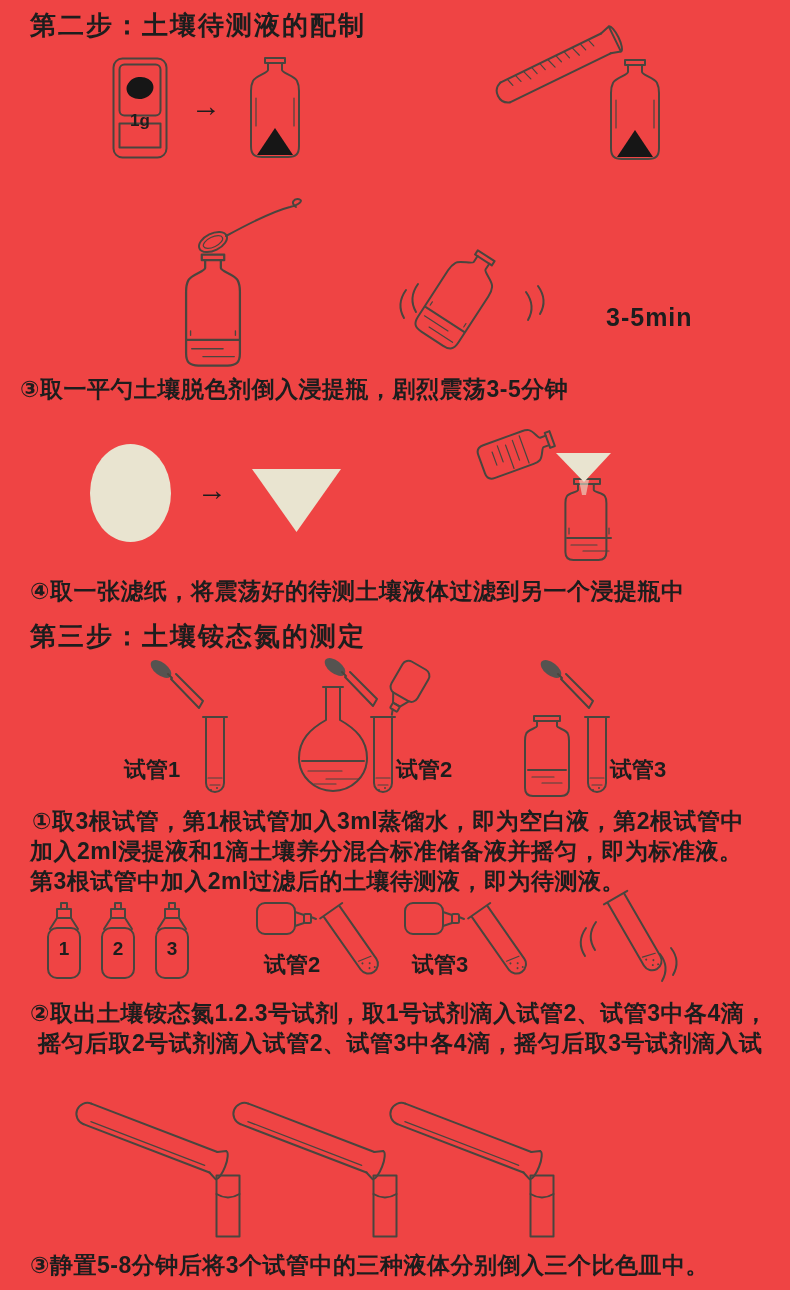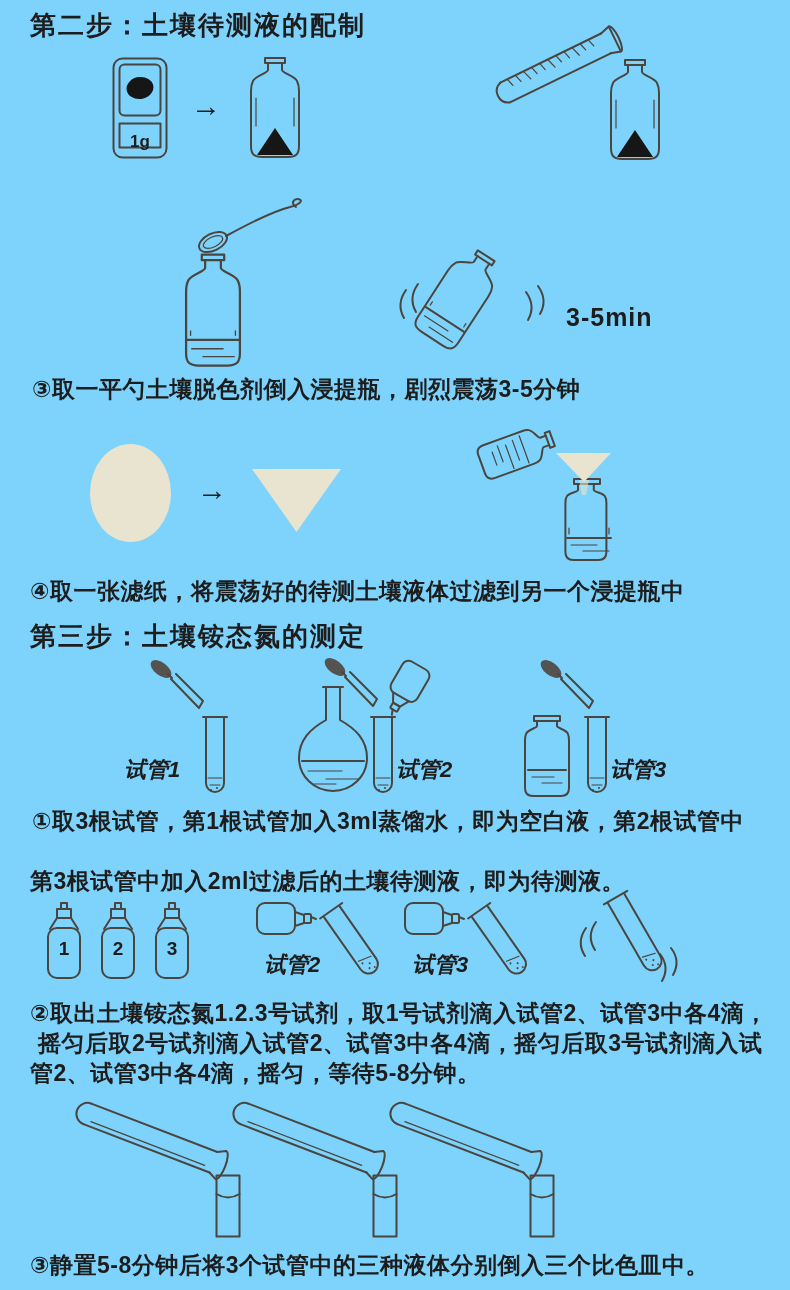--- a/index.html
+++ b/index.html
@@ -1,31 +1,31 @@
 <!DOCTYPE html>
 <html><head>
 <meta charset="utf-8">
 <style>
   html,body{margin:0;padding:0;background:#ffffff;}
-  #canvas{position:relative;width:790px;height:1290px;background:#7dd3fc;overflow:hidden;
+  #canvas{position:relative;width:790px;height:1290px;background:#ef4444;overflow:hidden;
           font-family:"Liberation Sans","DejaVu Sans",sans-serif;color:#1d1d1d;}
   .abs{position:absolute;}
   svg{overflow:visible;display:block;}
   .ln{stroke:#4a453e;stroke-width:2;fill:none;stroke-linecap:round;stroke-linejoin:round;}
   .thin{stroke-width:1.2;}
   .dot{fill:#4a453e;stroke:none;}
   .fillblk{fill:#161616;stroke:none;}
   .paper{fill:#e9e4d0;stroke:none;}
   .title{font-size:26px;font-weight:700;letter-spacing:2px;white-space:nowrap;}
   .txt{font-size:23px;font-weight:700;letter-spacing:0.5px;line-height:30px;white-space:nowrap;}
-  .lbl{font-size:22px;font-weight:700;white-space:nowrap;font-style:italic;}
+  .lbl{font-size:22px;font-weight:700;white-space:nowrap;}
   .num{font-size:19px;font-weight:700;text-align:center;}
   .arrowg{font-size:30px;font-weight:700;}
   .smalltxt{font-size:17px;font-weight:700;text-align:center;}
-  .mins{font-size:25px;font-weight:700;letter-spacing:1px;}
+  .mins{font-size:25px;font-weight:700;letter-spacing:1px;margin-left:40px;}
 </style>
 </head>
 <body>
 
 <div id="canvas">
 
   <svg width="0" height="0" style="position:absolute">
     <defs>
       <g id="d-soil-bottle">
         <path class="ln" d="M23,2 h20 v5 h-20 z"></path>
@@ -86,21 +86,21 @@
   </svg>
 
   <div class="abs title" style="left:30px;top:8px">第二步：土壤待测液的配制</div>
 
   <svg class="abs" style="left:112px;top:57px" width="56" height="102">
     <rect class="ln" x="1.5" y="1.5" width="53" height="99" rx="9"></rect>
     <rect class="ln" x="7.5" y="7.5" width="41" height="51" rx="5"></rect>
     <ellipse class="fillblk" transform="rotate(-8 28 31)" cx="28" cy="31" rx="13.5" ry="11"></ellipse>
     <rect class="ln" x="7.5" y="66.5" width="41" height="24"></rect>
   </svg>
-  <span class="abs smalltxt" style="left:119px;top:132px;width:42px">1g</span>
+  <span class="abs smalltxt" style="left:119px;top:111px;width:42px">1g</span>
 
   <span class="abs arrowg" style="left:191px;top:89px">→</span>
 
   <svg class="abs" style="left:242px;top:56px" width="66" height="102">
       <use href="#d-soil-bottle"></use>
     </svg>
 
   <svg class="abs" style="left:488px;top:26px" width="140" height="78">
     <g transform="translate(10,70) rotate(-26)">
       <path class="ln" d="M8,-11 H120 M8,11 H120"></path>
@@ -126,21 +126,21 @@
 
   <svg class="abs" style="left:390px;top:230px" width="160" height="138">
     <g transform="translate(36.8,14.7) rotate(33 31 51)">
         <use href="#d-liquid-bottle"></use>
       </g>
     <path class="ln" d="M16,60 q-10,14 -2,28 M28,54 q-10,14 -2,28"></path>
     <path class="ln" d="M136,62 q10,14 2,28 M148,56 q10,14 2,28"></path>
   </svg>
   <span class="abs mins" style="left:566px;top:303px">3-5min</span>
 
-  <div class="abs txt" style="left:32px;top:374px">③取一平勺土壤脱色剂倒入浸提瓶，剧烈震荡3-5分钟</div>
+  <div class="abs txt" style="left:20px;top:374px">③取一平勺土壤脱色剂倒入浸提瓶，剧烈震荡3-5分钟</div>
 
   <div class="abs" style="left:90px;top:444px;width:81px;height:98px;background:#e9e4d0;border-radius:50%"></div>
   <span class="abs arrowg" style="left:197px;top:473px">→</span>
   <svg class="abs" style="left:252px;top:469px" width="89" height="63">
     <polygon class="paper" points="0,0 89,0 44.5,63"></polygon>
   </svg>
 
   <svg class="abs" style="left:468px;top:416px" width="190" height="155">
     <g transform="translate(24.5,-3) rotate(70 23 39)">
       <path class="ln" d="M15,0 h16 v5 h-16 z"></path>
@@ -197,20 +197,21 @@
   </svg>
   <svg class="abs" style="left:538px;top:658px" width="62" height="62">
       <use href="#d-dropper"></use>
     </svg>
   <svg class="abs" style="left:584px;top:714px" width="26" height="84">
       <use href="#d-tube"></use>
     </svg>
   <span class="abs lbl" style="left:610px;top:755px">试管3</span>
 
   <div class="abs txt" style="left:32px;top:806px">①取3根试管，第1根试管加入3ml蒸馏水，即为空白液，第2根试管中</div>
+  <div class="abs txt" style="left:30px;top:836px">加入2ml浸提液和1滴土壤养分混合标准储备液并摇匀，即为标准液。</div>
   <div class="abs txt" style="left:30px;top:866px">第3根试管中加入2ml过滤后的土壤待测液，即为待测液。</div>
 
   <svg class="abs" style="left:44px;top:902px" width="40" height="78">
       <use href="#d-reagent"></use>
     </svg>
   <span class="abs num" style="left:44px;top:938px;width:40px">1</span>
   <svg class="abs" style="left:98px;top:902px" width="40" height="78">
       <use href="#d-reagent"></use>
     </svg>
   <span class="abs num" style="left:98px;top:938px;width:40px">2</span>
@@ -248,21 +249,20 @@
         <circle class="dot" cx="9" cy="78" r="1"></circle>
         <circle class="dot" cx="14" cy="80" r="1"></circle>
       <path class="ln thin" d="M4,66 l13,3"></path>
     </g>
     <path class="ln" d="M14,36 q-10,14 -1,28 M24,30 q-10,14 -1,28"></path>
     <path class="ln" d="M88,62 q10,13 2,27 M99,56 q10,13 2,27"></path>
   </svg>
 
   <div class="abs txt" style="left:30px;top:998px">②取出土壤铵态氮1.2.3号试剂，取1号试剂滴入试管2、试管3中各4滴，</div>
   <div class="abs txt" style="left:38px;top:1028px">摇匀后取2号试剂滴入试管2、试管3中各4滴，摇匀后取3号试剂滴入试</div>
-  <div class="abs txt" style="left:30px;top:1058px">管2、试管3中各4滴，摇匀，等待5-8分钟。</div>
 
   <svg class="abs" style="left:74px;top:1092px" width="168" height="90">
     <g transform="translate(8,8) rotate(21)">
         <use href="#d-pour-tube"></use>
       </g>
   </svg>
   <svg class="abs" style="left:215px;top:1174px" width="26" height="64">
       <use href="#d-cuvette"></use>
     </svg>
 

